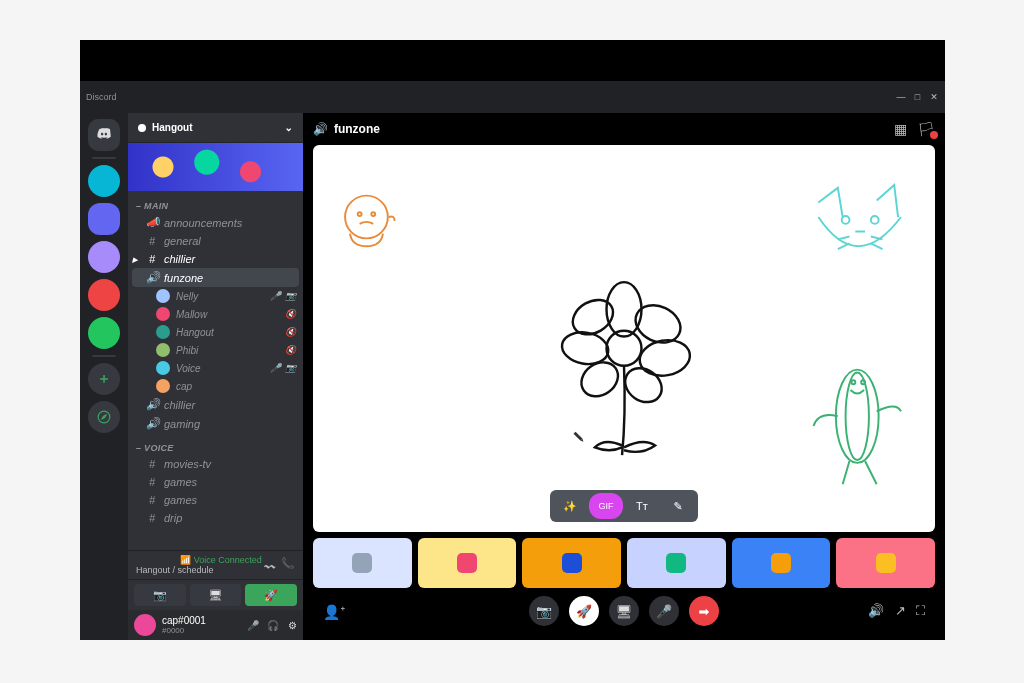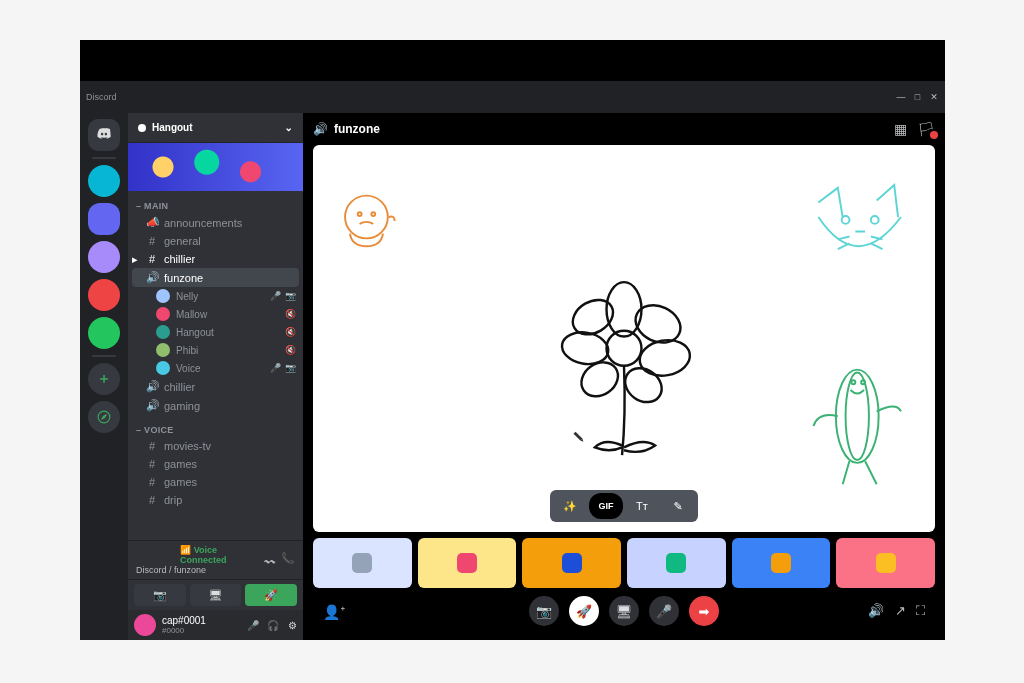--- a/index.html
+++ b/index.html
@@ -27,23 +27,23 @@
     radial-gradient(circle at 70% 60%, #ef476f 0 10px, transparent 11px),
     linear-gradient(90deg,#3232c8,#5865f2);
   }
   .section-lbl { padding:10px 8px 2px 8px; font-size:9px; font-weight:600; letter-spacing:.3px; color:#8e9297;}
   .ch { display:flex; align-items:center; gap:6px; padding:3px 8px 3px 14px; cursor:pointer; color:#8e9297; border-radius:4px; margin:0 4px;}
   .ch.active{ background:#42464d; color:#fff;}
   .ch .ico{ font-size:11px; width:12px; text-align:center;}
   .member { display:flex; align-items:center; gap:6px; padding:2px 6px 2px 28px; color:#8e9297; font-size:10px; cursor:pointer;}
   .member .av{ width:14px;height:14px;border-radius:7px;}
   .member .ri{ margin-left:auto; display:flex; gap:4px; color:#b9bbbe; font-size:9px;}
-  .scroll{ flex:1; overflow:hidden;}
+  .scroll{ flex:1; overflow:hidden;font-style:italic;}
   .voice-status{ padding:4px 8px; border-top:1px solid #222; display:flex; align-items:center; justify-content:space-between; color:#b9bbbe; font-size:9px;}
-  .voice-status .conn{ color:#3ba55c; font-weight:700;padding-left:44px;}
+  .voice-status .conn{ color:#3ba55c; font-weight:400;padding-left:44px;}
   .voice-actions{ display:flex; gap:4px; padding:4px 6px; border-top:1px solid #222;}
   .va-btn{ flex:1; height:22px; background:#36393f; border-radius:4px; display:flex; align-items:center; justify-content:center; cursor:pointer; color:#dcddde; font-size:11px;}
   .va-btn.green{ background:#3ba55c; color:#fff;}
   .user-panel{ display:flex; align-items:center; gap:6px; padding:4px 6px; background:#292b2f; color:#dcddde; font-size:10px;}
   .user-panel .uav{ width:22px;height:22px;border-radius:11px; background:#ec4899;}
   .user-panel .uicons{ margin-left:auto; display:flex; gap:8px; cursor:pointer;}
   
   .main{ flex:1; background:#000; display:flex; flex-direction:column; min-width:0;}
   .main-head{ height:32px; display:flex; align-items:center; padding:0 10px; color:#fff; font-size:12px; justify-content:space-between;}
   .main-head .left{ display:flex; align-items:center; gap:6px;}
@@ -161,20 +161,24 @@
             </span>
           </div>
         <div class="member">
             <span class="av" style="background:#48cae4"></span>
             <span>Voice</span>
             <span class="ri">
               <span>🎤</span>
               <span>📷</span>
             </span>
           </div>
+        <div class="member">
+            <span class="av" style="background:#f4a261"></span>
+            <span>cap</span>
+          </div>
         <div class="ch">
             <span class="ico">🔊</span>
             <span>chillier</span>
           </div>
         <div class="ch">
             <span class="ico">🔊</span>
             <span>gaming</span>
           </div>
 
         <div class="section-lbl">– <span>VOICE</span></div>
@@ -192,21 +196,21 @@
           </div>
         <div class="ch">
             <span class="ico">#</span>
             <span>drip</span>
           </div>
       </div>
 
       <div class="voice-status">
         <div>
           <div class="conn">📶 <span>Voice Connected</span></div>
-          <div>Discord / funzone</div>
+          <div>Hangout / schedule</div>
         </div>
         <div style="display:flex;gap:6px;color:#b9bbbe;font-size:11px;">
           <span>〰</span>
           <span>📞</span>
         </div>
       </div>
       <div class="voice-actions">
         <div class="va-btn">📷</div>
         <div class="va-btn">🖥</div>
         <div class="va-btn green">🚀</div>
@@ -284,21 +288,21 @@
               <path d="M320 292 Q340 282 352 290 Q338 300 320 295"></path>
             </g>
 
             <g transform="translate(268 278) rotate(-45)">
                 <rect x="0" y="0" width="3" height="10" fill="#333"></rect>
                 <polygon points="0,10 3,10 1.5,13" fill="#333"></polygon>
               </g>
           </svg>
           <div class="wb-toolbar">
             <div class="wb-tool">✨</div>
-            <div class="wb-tool" style="font-size:9px;font-weight:700;background:#000000;border-radius:12px">GIF</div>
+            <div class="wb-tool" style="font-size:9px;font-weight:400;background:#d946ef;border-radius:12px">GIF</div>
             <div class="wb-tool">Tᴛ</div>
             <div class="wb-tool">✎</div>
           </div>
         </div>
 
         <div class="tiles">
           <div class="tile" style="background:#dbe4ff">
               <div class="tile-av" style="background:#94a3b8"></div>
             </div>
           <div class="tile" style="background:#fde68a">

